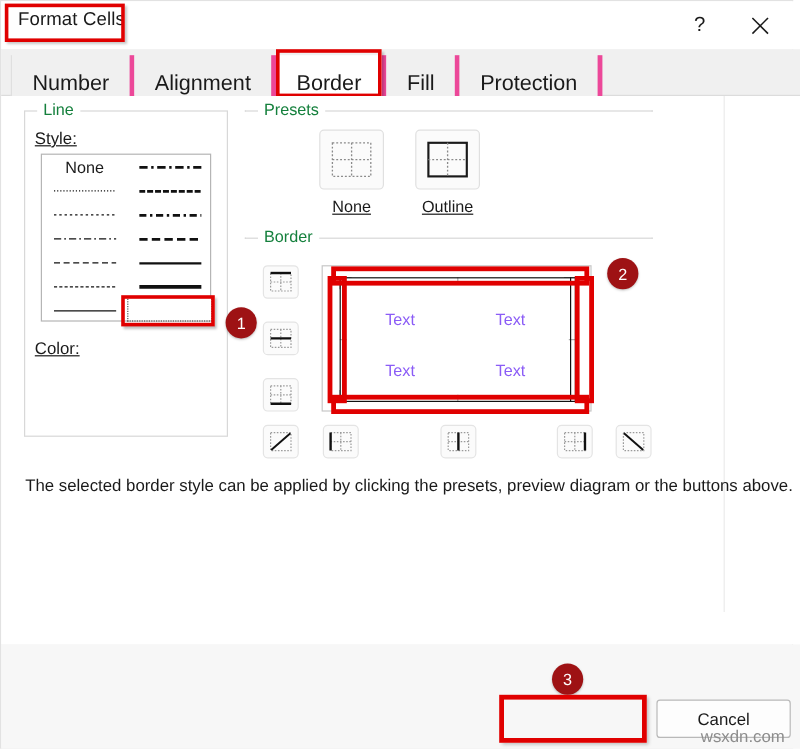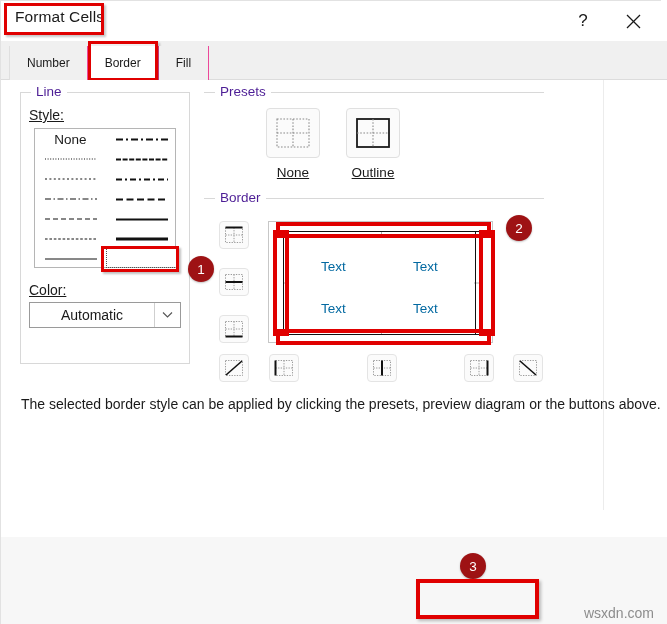--- a/index.html
+++ b/index.html
@@ -58,23 +58,23 @@
     border-bottom: 1px solid #dcdcdc;
   }
   .tabs {
     position: absolute; left: 8px; top: 5px;
     display: flex; height: 34px;
   }
   .tab {
     position: relative;
     padding: 0 17px;
     height: 34px;
-    display: flex; align-items: center; justify-content: center;
-    font-size: 12px; color: #1a1a1a;
-    border-right: 1px solid #ec4899;
+    display: flex; align-items: flex-end; justify-content: center;
+    font-size: 18px; color: #1a1a1a;
+    border-right: 4px solid #ec4899;
     background: #f0f0f0;
   }
   .tab.first { border-left: 1px solid #dfdfdf; }
   .tab.active {
     background: #ffffff;
     color: #1a1a1a;
   }
   .tab-highlight {
     position: absolute; left: 0px; top: -5px;
     width: 100%; height: 40px;
@@ -93,21 +93,21 @@
   
   .group {
     position: absolute;
     border: 1px solid #d8d8d8;
   }
   .group-legend {
     position: absolute;
     top: -9px; left: 10px;
     background: #ffffff;
     padding: 0 5px;
-    font-size: 13.5px; color: #4c1d95;
+    font-size: 13.5px; color: #15803d;
   }
 
   #group-line  { left: 19px;  top: 12px;  width: 170px; height: 272px; }
   #group-presets { left: 203px; top: 12px; width: 340px; height: 0px; border-width:1px 1px 0 1px; border-color:#d8d8d8; }
   #group-border  { left: 203px; top: 118px; width: 340px; height: 0px; border-width:1px 1px 0 1px; border-color:#d8d8d8; }
 
   
   .field-label {
     position: absolute;
     font-size: 14px; color: #1a1a1a;
@@ -215,21 +215,21 @@
     background: #ffffff;
     border: 1px solid #c7c7c7;
   }
   .preview-inner {
     position: absolute;
     left: 14px; top: 9px;
     width: 197px; height: 104px;
   }
   .pv-text {
     position: absolute;
-    font-size: 13.5px; color: #0369a1;
+    font-size: 13.5px; color: #8b5cf6;
   }
 
   
   .dbl { position: absolute; background: #111; }
 
   
   .hl-bar { position: absolute; border: 4px solid #e00000; box-sizing: border-box; }
 
   
   .badge {
@@ -292,26 +292,32 @@
         <line x1="15" y1="2" x2="2" y2="15" stroke="#1a1a1a" stroke-width="1.3"></line>
       </svg>
     </div>
   </div>
 
   <div class="tabstrip">
     <div class="tabs">
       <div class="tab first">
         <span>Number</span>
       </div>
+      <div class="tab">
+        <span>Alignment</span>
+      </div>
       <div class="tab active">
         <span>Border</span>
         <div class="tab-highlight"></div>
       </div>
       <div class="tab">
         <span>Fill</span>
+      </div>
+      <div class="tab">
+        <span>Protection</span>
       </div>
     </div>
   </div>
 
   <div class="panel">
 
     <div class="vsep"></div>
 
     <div class="group" id="group-line">
       <span class="group-legend">Line</span>
@@ -397,28 +403,20 @@
         </div>
       </div>
       <div class="style-sel-inner"></div>
     </div>
     <div class="style-sel-highlight"></div>
 
     <div class="field-label" id="color-label">
       <u>Color:</u>
     </div>
 
-    <div class="combo">
-      <span class="combo-value">Automatic</span>
-      <span class="combo-arrow">
-        <svg width="11" height="8" viewBox="0 0 11 8">
-          <polyline points="1,1.5 5.5,6 10,1.5" fill="none" stroke="#555" stroke-width="1.1"></polyline>
-        </svg>
-      </span>
-    </div>
 
     <div class="group" id="group-presets">
       <span class="group-legend">Presets</span>
     </div>
 
     <div class="preset-row">
 
       <div class="preset-item">
         <div class="preset-btn">
           <svg width="36" height="32" viewBox="0 0 36 32">
@@ -560,16 +558,17 @@
     <div class="badge" style="left:187px; top:176px;">1</div>
     <div class="badge" style="left:505px; top:135px;">2</div>
 
   </div>
 
   <div class="footer">
     <div class="badge" style="left:459px; top:16px;">3</div>
   </div>
 
   <div class="ok-highlight"></div>
+  <div class="btn" id="cancel-button">Cancel</div>
 
   <div class="watermark">wsxdn.com</div>
 
 </div>
 
 </body></html>

